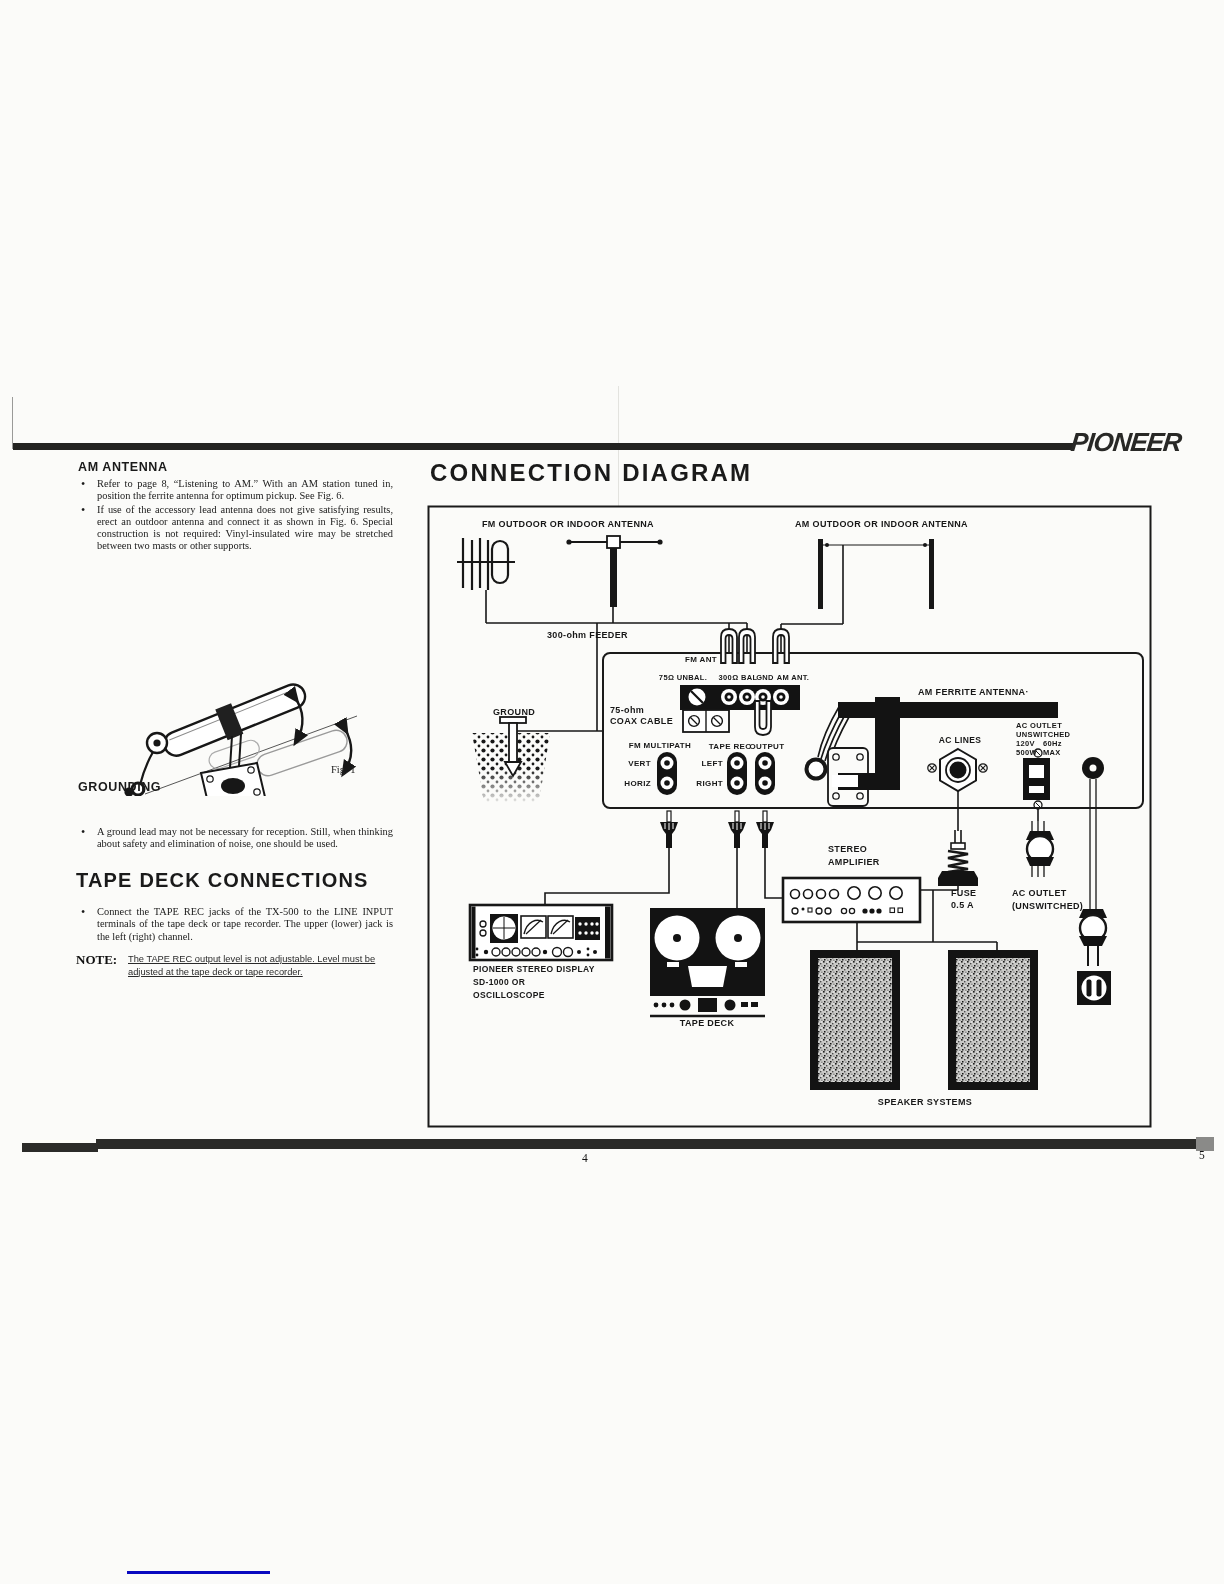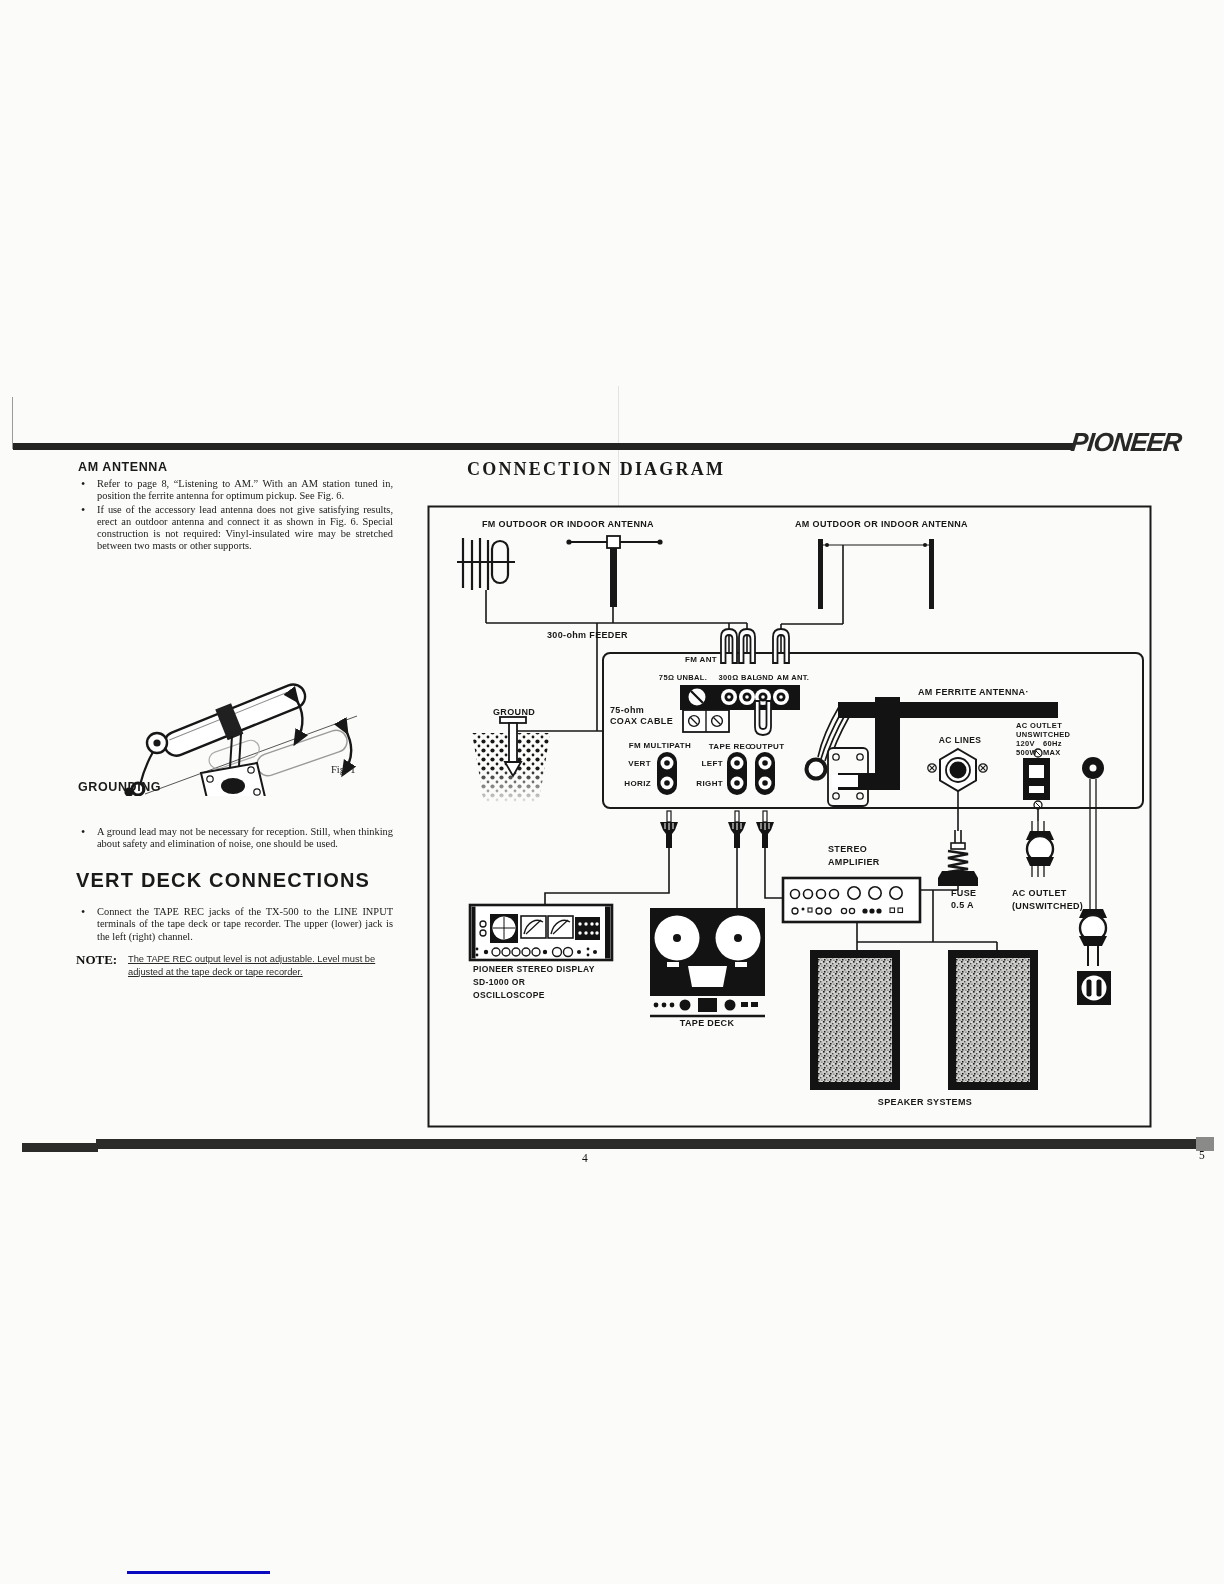--- a/index.html
+++ b/index.html
@@ -15,21 +15,21 @@
   
   .h-small{font-family:"Liberation Sans",sans-serif;font-weight:700;font-size:12.5px;letter-spacing:.6px;text-align:right;}
   .h-big{font-family:"Liberation Sans",sans-serif;font-weight:700;font-size:20px;letter-spacing:1.2px;}
   .body-col{width:322px;font-size:10.4px;line-height:1.18;text-align:justify;}
   .bullet{position:relative;padding-left:22px;margin:0 4px 1px 0;}
   .bullet::before{content:"\2022";position:absolute;left:6px;top:-1px;font-size:12px;}
   .notewrap{font-family:"Liberation Sans",sans-serif;font-size:9.3px;color:#2a2a2a;line-height:1.35;}
   .notelabel{font-family:"Liberation Serif",serif;font-weight:700;font-size:13px;color:#111;}
   .figcap{font-size:10.5px;color:#222;}
   
-  .h-diagram{font-family:Liberation Serif, serif;font-weight:700;font-size:18px;letter-spacing:2.2px;margin-left:37px;}
+  .h-diagram{font-family:Liberation Sans, sans-serif;font-weight:700;font-size:24px;letter-spacing:2.2px;}
   svg text{font-family:"Liberation Sans",sans-serif;font-weight:700;fill:#171717;letter-spacing:.35px;}
   .t9{font-size:9px;} .t85{font-size:8.5px;} .t8{font-size:8px;} .t75{font-size:7.5px;}
   
   .bar1{left:22px;top:1143px;width:76px;height:9px;background:#2b2b29;}
   .bar2{left:96px;top:1139px;width:1114px;height:10px;background:#2b2b29;}
   .bar2b{left:1196px;top:1137px;width:18px;height:14px;background:#8a8a88;}
   .pgnum{font-size:11.5px;color:#111;}
   .blueline{left:127px;top:1571px;width:143px;height:3px;background:#0a0ac0;}
 </style>
 </head>
@@ -83,21 +83,21 @@
     <path d="M190,52 C199,64 200,80 192,94" fill="none" stroke="#171717" stroke-width="2.4" marker-start="url(#ah)" marker-end="url(#ah)"></path>
     <path d="M240,83 C248,97 248,112 240,125" fill="none" stroke="#171717" stroke-width="2.4" marker-start="url(#ah)" marker-end="url(#ah)"></path>
   </svg>
   <div class="abs figcap" style="left:331px;top:764px;">Fig. 1</div>
 
   <div class="abs h-small" style="left:78px;top:780px;">GROUNDING</div>
   <div class="abs body-col" style="left:75px;top:826px;">
     <p class="bullet">A ground lead may not be necessary for reception.  Still, when thinking about safety and elimination of noise, one should be used.</p>
   </div>
 
-  <div class="abs h-big" style="left:76px;top:869px;">VERT DECK CONNECTIONS</div>
+  <div class="abs h-big" style="left:76px;top:869px;">TAPE DECK CONNECTIONS</div>
   <div class="abs body-col" style="left:75px;top:906px;">
     <p class="bullet">Connect the TAPE REC jacks of the TX-500 to the LINE INPUT terminals of the tape deck or tape recorder. The upper (lower) jack  is the left (right) channel.</p>
   </div>
   <div class="abs notelabel" style="left:76px;top:952px;">NOTE:</div>
   <div class="abs notewrap" style="left:128px;top:953px;width:252px;text-decoration:underline;">The TAPE REC output level is not adjustable.  Level must be adjusted at the tape deck or tape recorder.</div>
 
   <div class="abs h-diagram" style="left:430px;top:459px;">CONNECTION DIAGRAM</div>
 
   <svg class="abs" style="left:427px;top:505px;" width="725" height="625" viewBox="0 0 725 625">
     <defs>

